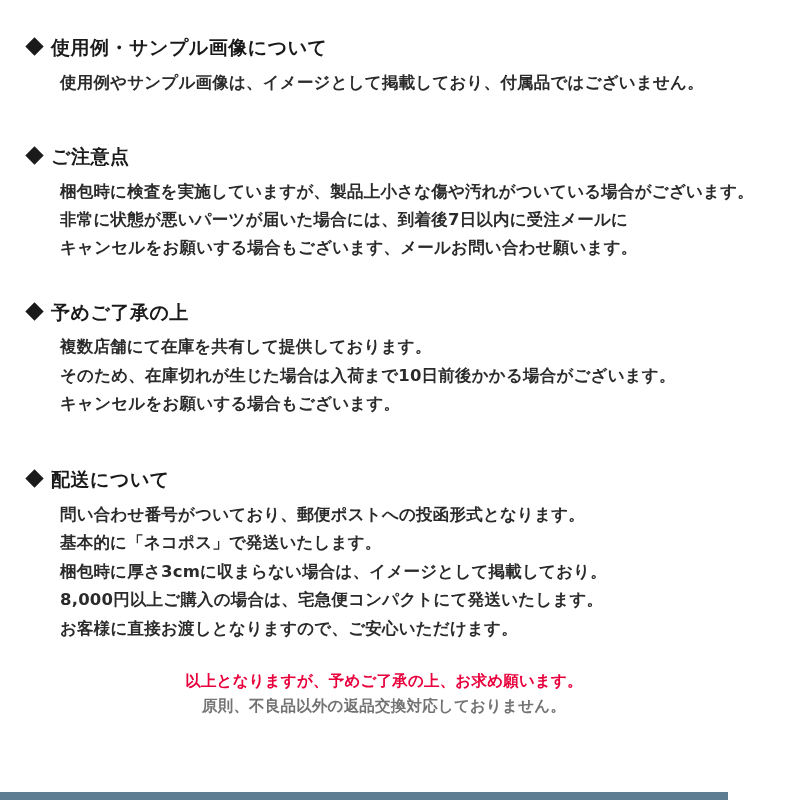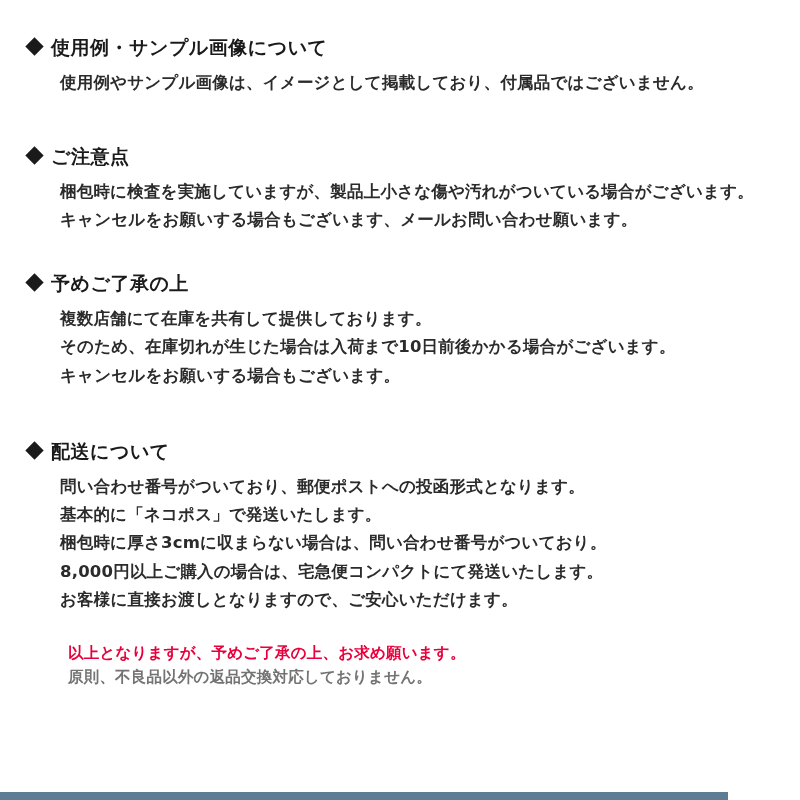--- a/index.html
+++ b/index.html
@@ -55,20 +55,21 @@
     color: #2b2b2b;
     letter-spacing: 0.2px;
     white-space: pre;
   }
   .sp-1 { height: 46px; }
   .sp-2 { height: 36px; }
   .sp-3 { height: 48px; }
   .sp-4 { height: 26px; }
   .notice {
     padding-left: 40px;
+    text-align: center;
   }
   .notice .line {
     color: #e8003c;
     font-weight: bold;
     font-size: 15.5px;
     line-height: 1.6;
     letter-spacing: 0.2px;
   }
   .bottom-rule {
     position: absolute;
@@ -96,20 +97,21 @@
 
   <div class="sp-1"></div>
 
   <div class="section">
     <div class="sec-heading">
       <span class="diamond"></span>
       <span>ご注意点</span>
     </div>
     <div class="sec-body">
       <div class="line">梱包時に検査を実施していますが、製品上小さな傷や汚れがついている場合がございます。</div>
+      <div class="line">非常に状態が悪いパーツが届いた場合には、到着後7日以内に受注メールに</div>
       <div class="line">キャンセルをお願いする場合もございます、メールお問い合わせ願います。</div>
     </div>
   </div>
 
   <div class="sp-2"></div>
 
   <div class="section">
     <div class="sec-heading">
       <span class="diamond"></span>
       <span>予めご了承の上</span>
@@ -124,21 +126,21 @@
   <div class="sp-3"></div>
 
   <div class="section">
     <div class="sec-heading">
       <span class="diamond"></span>
       <span>配送について</span>
     </div>
     <div class="sec-body">
       <div class="line">問い合わせ番号がついており、郵便ポストへの投函形式となります。</div>
       <div class="line">基本的に「ネコポス」で発送いたします。</div>
-      <div class="line">梱包時に厚さ3cmに収まらない場合は、問い合わせ番号がついており。</div>
+      <div class="line">梱包時に厚さ3cmに収まらない場合は、イメージとして掲載しており。</div>
       <div class="line">8,000円以上ご購入の場合は、宅急便コンパクトにて発送いたします。</div>
       <div class="line">お客様に直接お渡しとなりますので、ご安心いただけます。</div>
     </div>
   </div>
 
   <div class="sp-4"></div>
 
   <div class="notice">
     <div class="line" style="color: rgb(232, 0, 60);">以上となりますが、予めご了承の上、お求め願います。</div>
     <div class="line" style="color: #737373;">原則、不良品以外の返品交換対応しておりません。</div>

